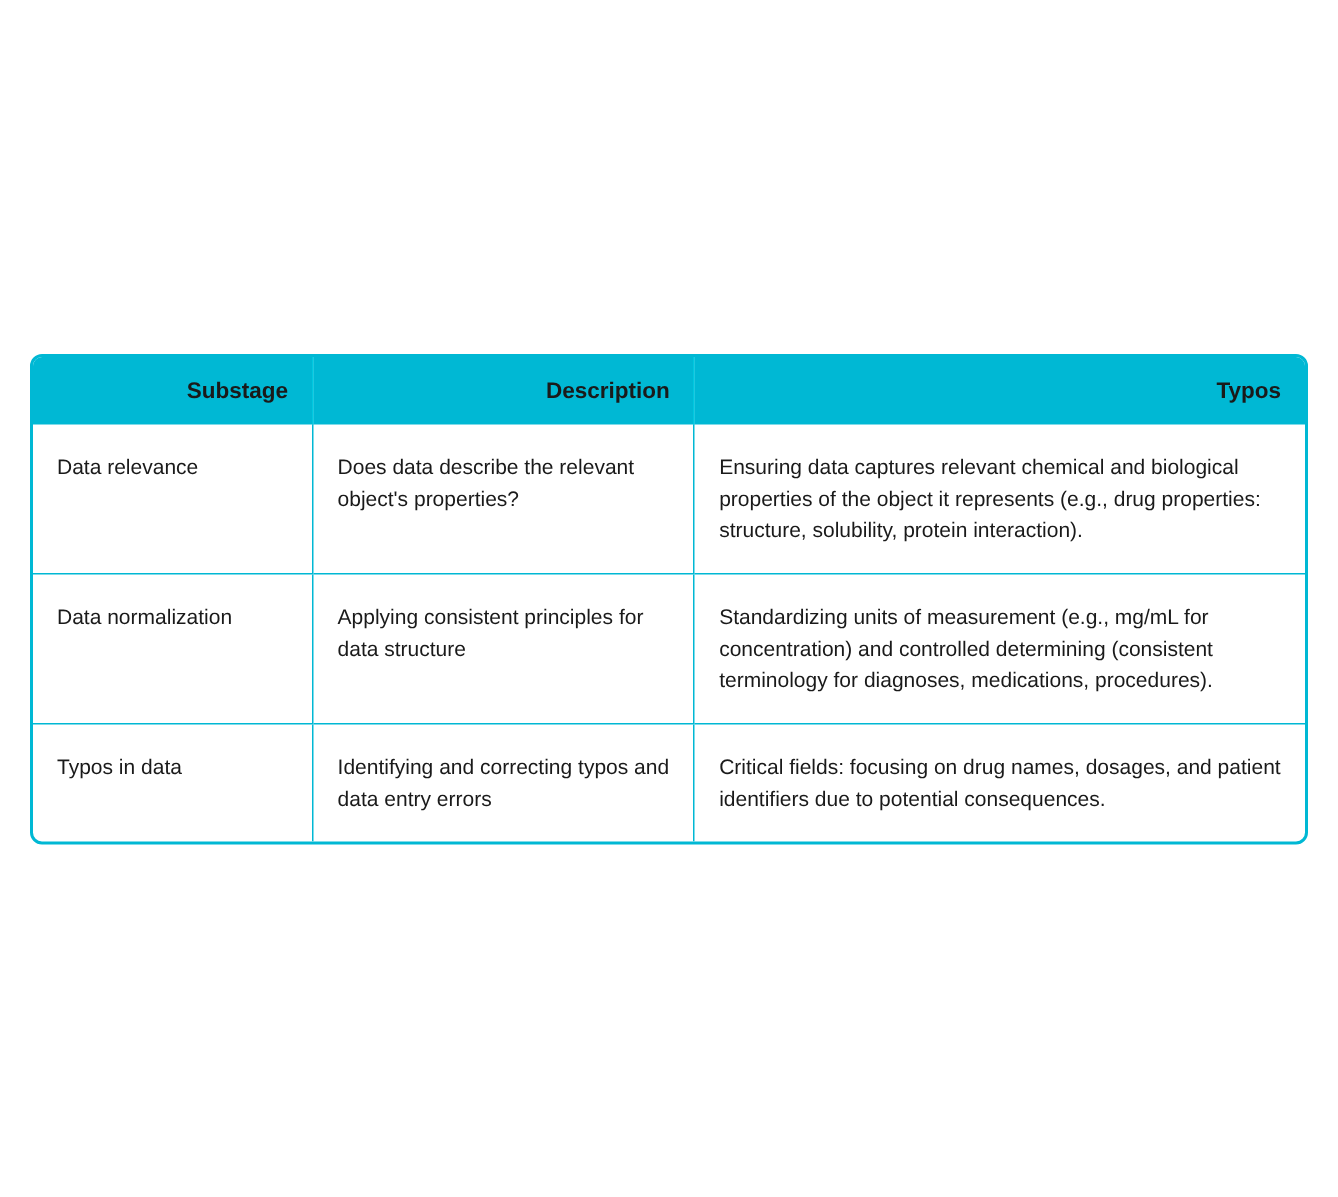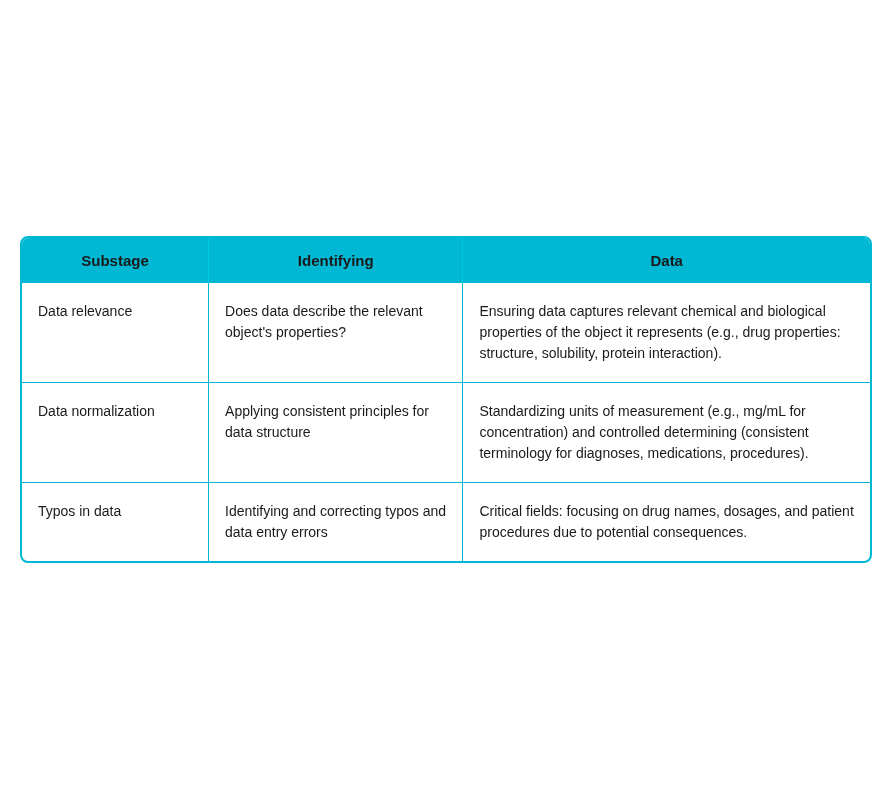--- a/index.html
+++ b/index.html
@@ -31,21 +31,21 @@
       border-collapse: collapse;
       table-layout: fixed;
     }
 
     thead tr {
       background-color: #00b8d4;
     }
 
     thead th {
       padding: 14px 16px;
-      text-align: center;
+      text-align: right;
       font-weight: bold;
       font-size: 15px;
       color: #1a1a1a;
       border-right: 1px solid #00c8e0;
     }
 
     thead th:last-child {
       border-right: none;
     }
 
@@ -80,35 +80,35 @@
 <div class="table-container">
   <table>
     <colgroup>
       <col class="col-substage">
       <col class="col-description">
       <col class="col-focus">
     </colgroup>
     <thead>
       <tr>
         <th>Substage</th>
-        <th>Identifying</th>
-        <th>Data</th>
+        <th>Description</th>
+        <th>Typos</th>
       </tr>
     </thead>
     <tbody id="table-body">
     <tr>
           <td>Data relevance</td>
           <td>Does data describe the relevant object's properties?</td>
           <td>Ensuring data captures relevant chemical and biological properties of the object it represents (e.g., drug properties: structure, solubility, protein interaction).</td>
         </tr>
         <tr>
           <td>Data normalization</td>
           <td>Applying consistent principles for data structure</td>
           <td>Standardizing units of measurement (e.g., mg/mL for concentration) and controlled determining (consistent terminology for diagnoses, medications, procedures).</td>
         </tr>
         <tr>
           <td>Typos in data</td>
           <td>Identifying and correcting typos and data entry errors</td>
-          <td>Critical fields: focusing on drug names, dosages, and patient procedures due to potential consequences.</td>
+          <td>Critical fields: focusing on drug names, dosages, and patient identifiers due to potential consequences.</td>
         </tr>
       </tbody>
   </table>
 </div>
 
 </body></html>

